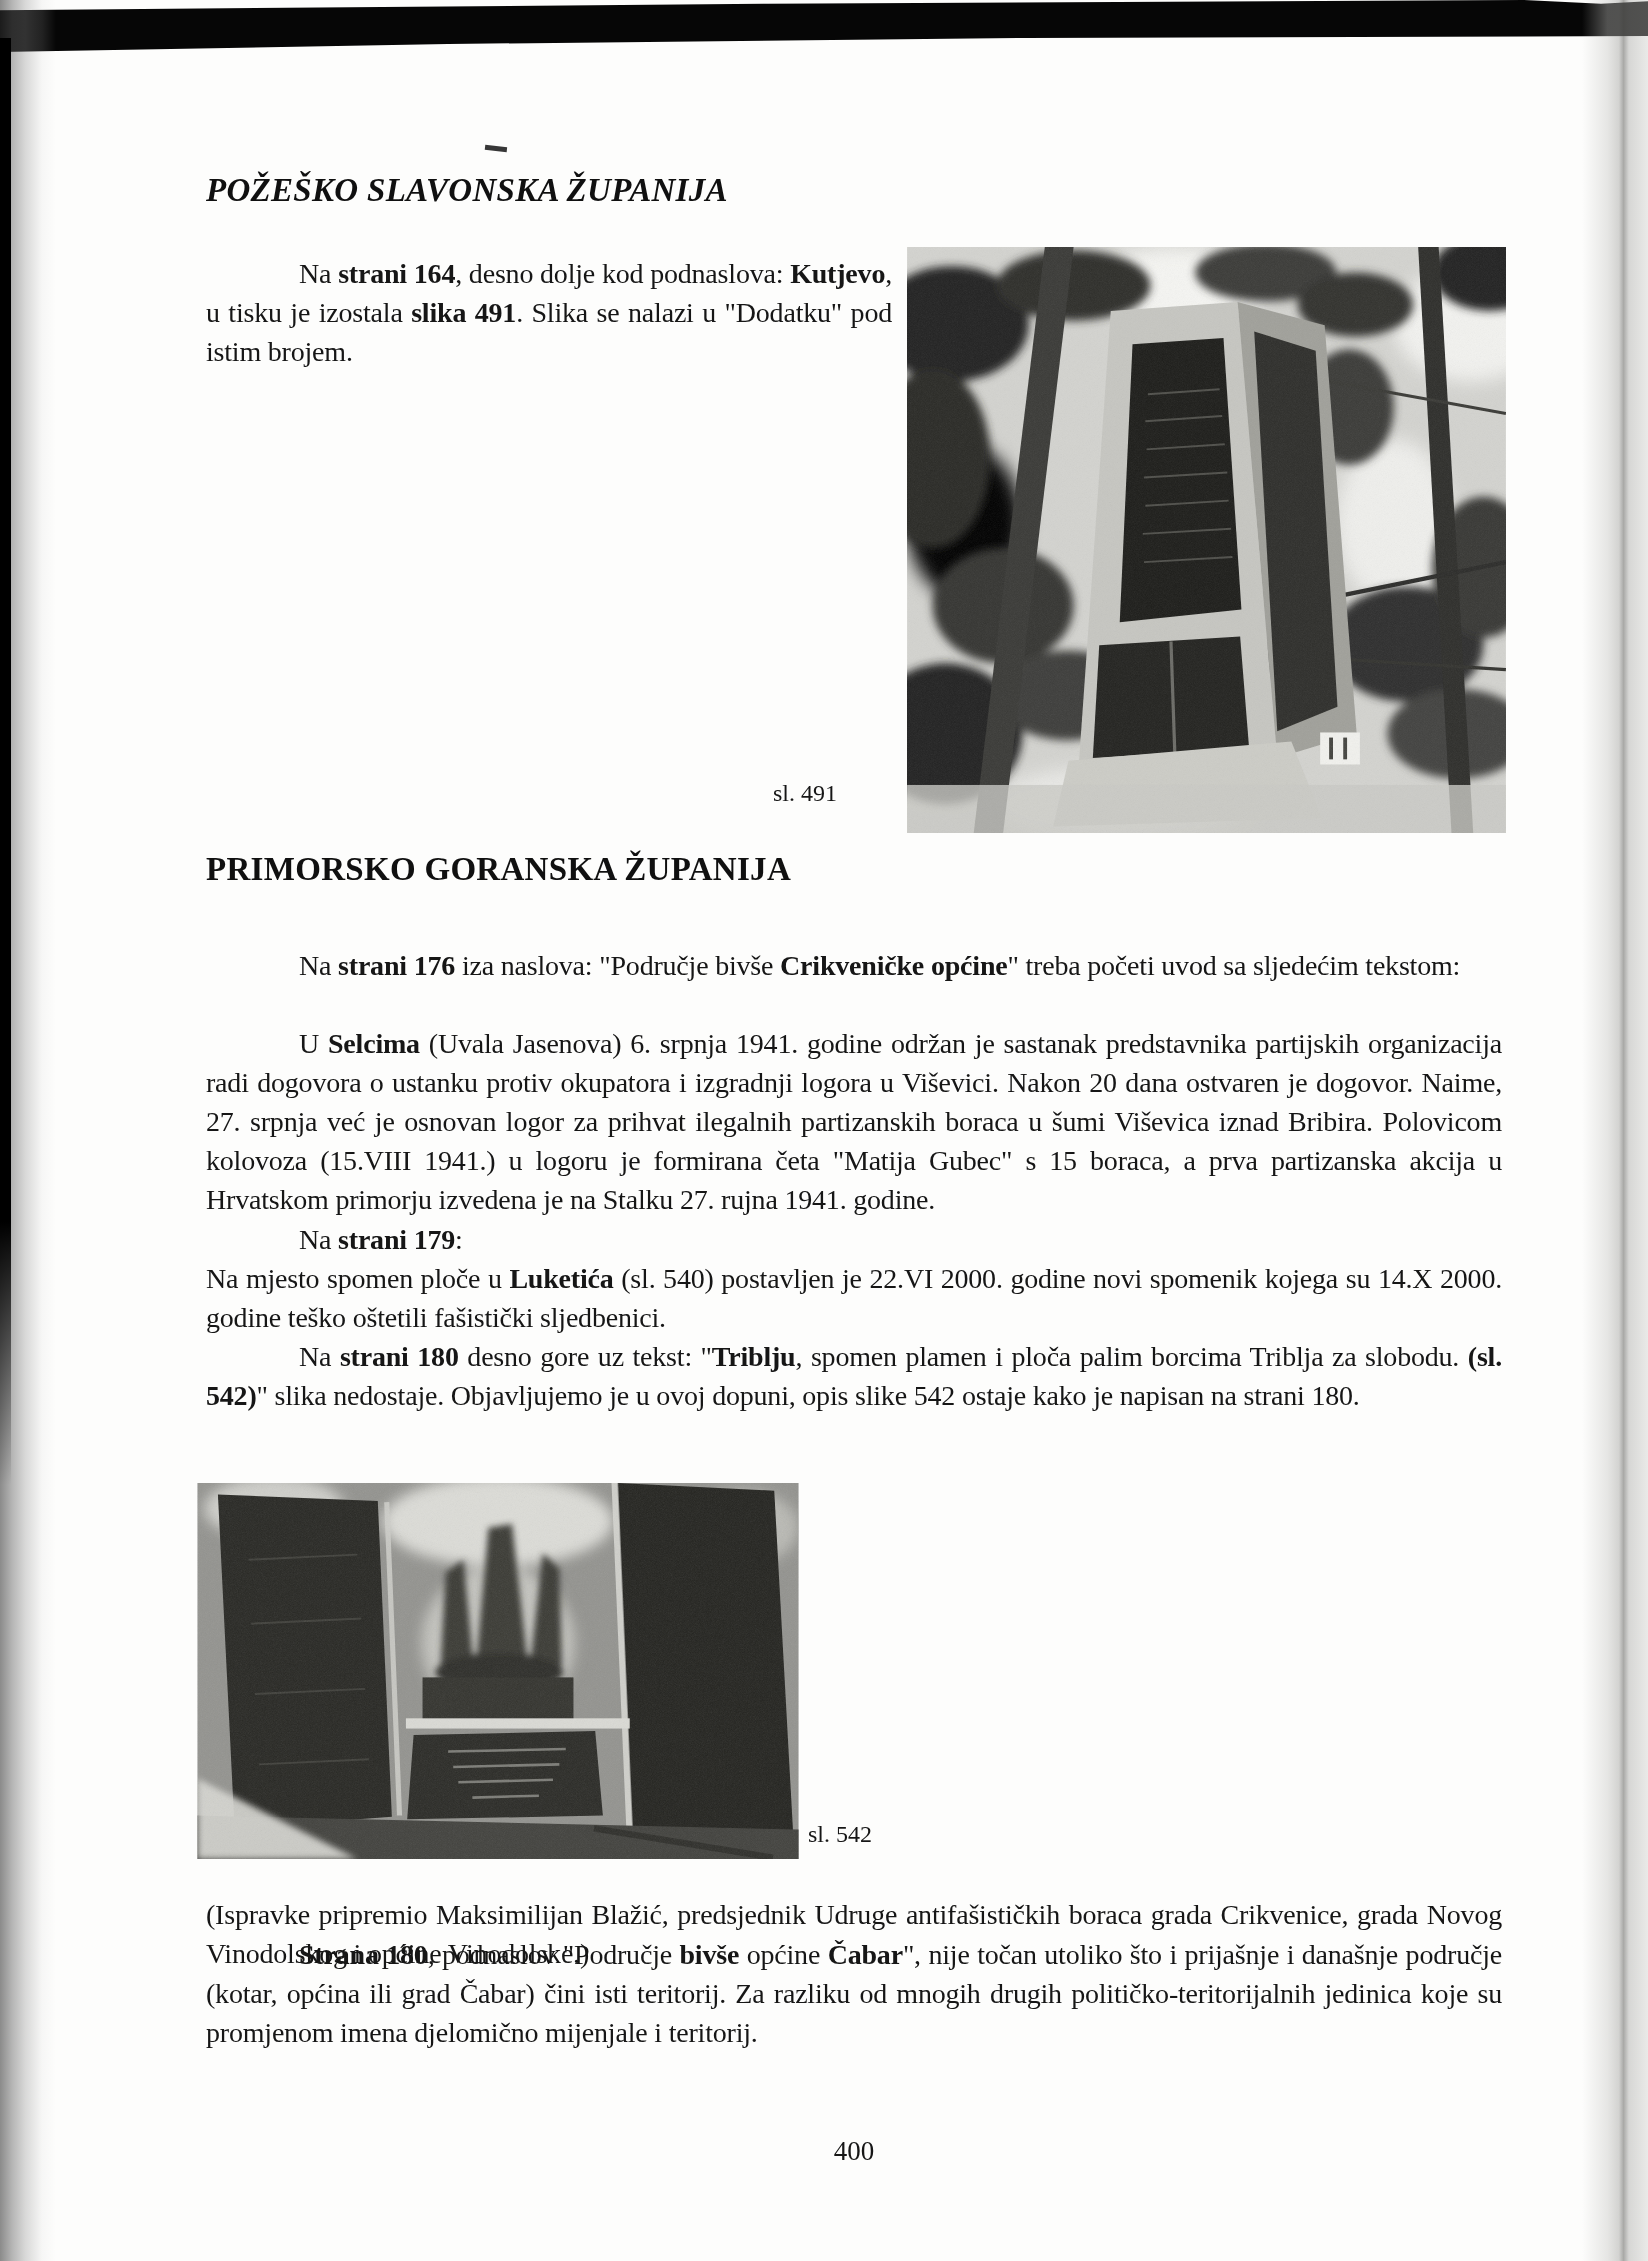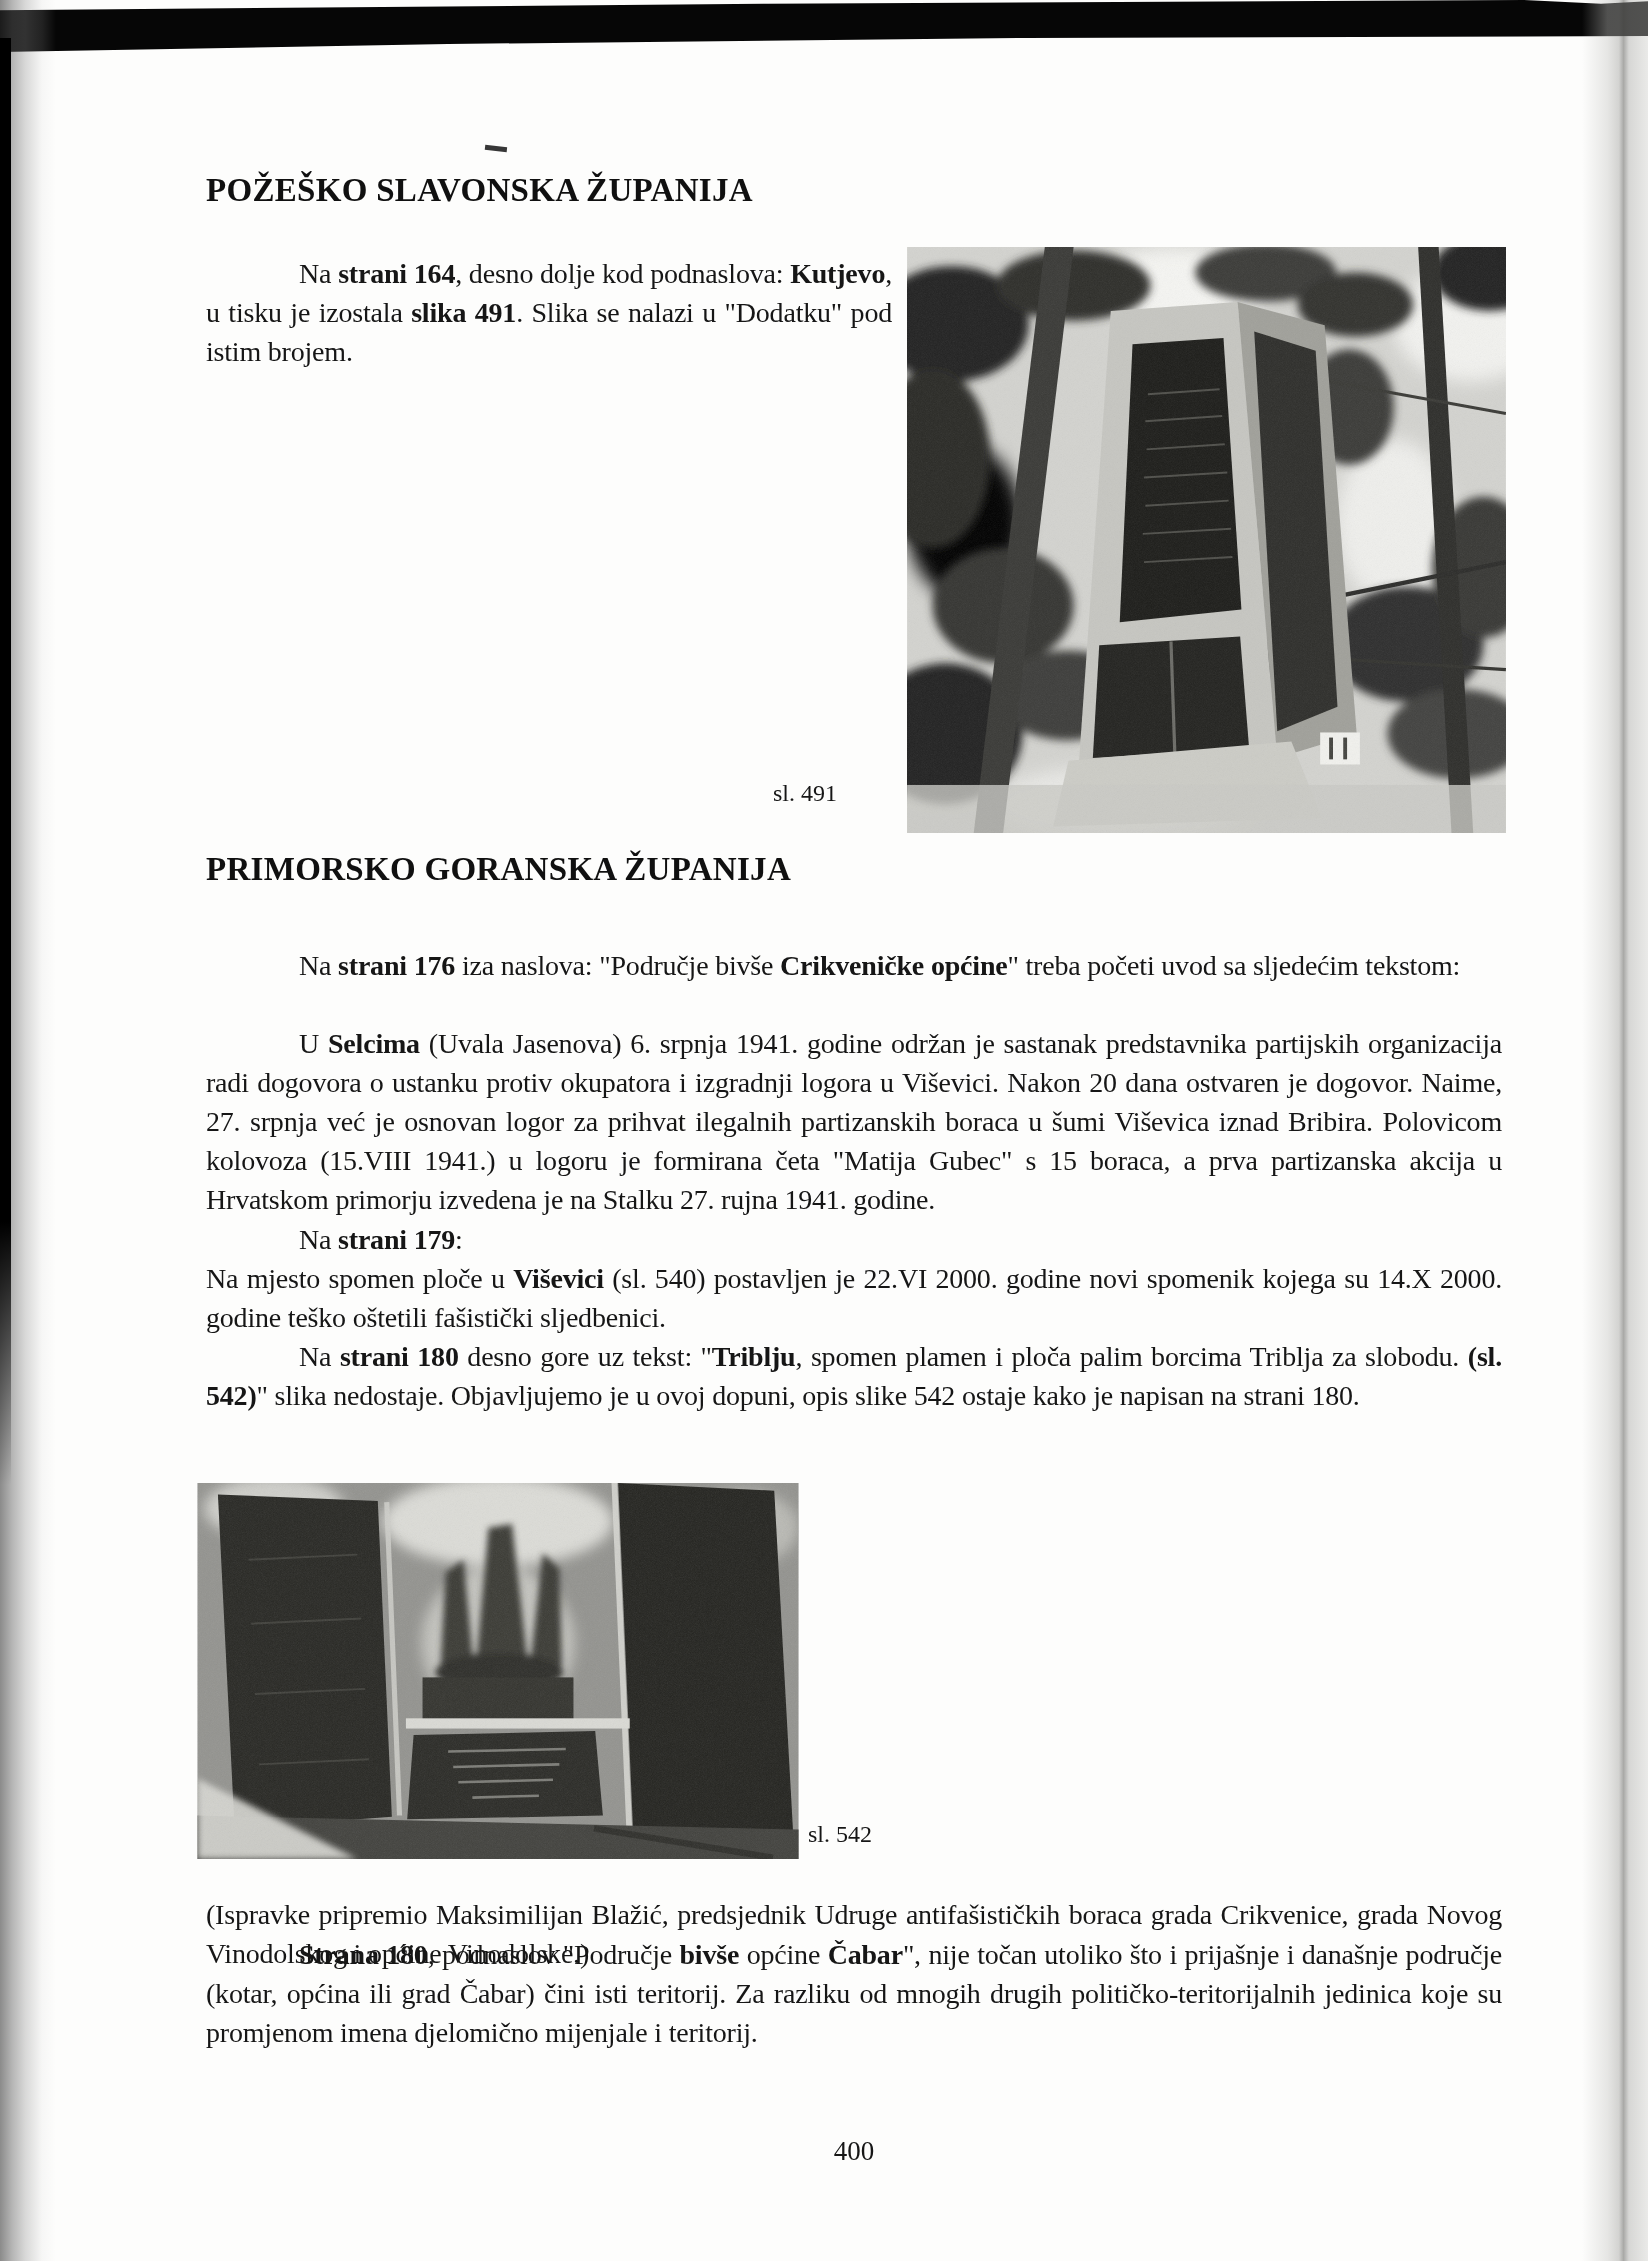--- a/index.html
+++ b/index.html
@@ -18,21 +18,21 @@
   
   .heading{position:absolute;font-weight:bold;font-size:33px;letter-spacing:0.3px;white-space:nowrap;color:#101010;}
   .body-text{font-size:28px;line-height:39px;text-align:justify;letter-spacing:-0.2px;}
   .body-text p{margin:0;}
   .indent{text-indent:93px;}
   .b{font-weight:bold;}
   .caption{position:absolute;font-size:24px;white-space:nowrap;}
   .pagenum{position:absolute;left:206px;top:2136px;width:1296px;text-align:center;font-size:27px;}
   .photo{position:absolute;display:block;}
   
-  #h1{left:206px;top:172px;}
+  #h1{left:206px;top:172px;font-style:italic;}
   #sec1-text{position:absolute;left:206px;top:254px;width:686px;}
   #photo1{left:907px;top:247px;}
   #cap1{left:773px;top:780px;}
   #h2{left:206px;top:851px;}
   .wide{position:absolute;left:206px;width:1296px;}
   #p2-1{top:946px;} #p2-2{top:1024px;} #p2-3{top:1220px;} #p2-4{top:1259px;} #p2-5{top:1337px;}
   #photo2{left:197px;top:1483px;}
   #cap2{left:808px;top:1821px;}
   #p2-6{top:1855px;margin-top:40px;} #p2-7{top:1935px;}
 </style>
@@ -133,21 +133,21 @@
   <div id="p2-1" class="wide body-text">
     <p class="indent"><span>Na </span><span class="b">strani 176</span><span> iza naslova: "Područje bivše </span><span class="b">Crikveničke općine</span><span>" treba početi uvod sa sljedećim tekstom:</span></p>
   </div>
   <div id="p2-2" class="wide body-text">
     <p class="indent"><span>U </span><span class="b">Selcima</span><span> (Uvala Jasenova) 6. srpnja 1941. godine održan je sastanak predstavnika partijskih organizacija radi dogovora o ustanku protiv okupatora i izgradnji logora u Viševici. Nakon 20 dana ostvaren je dogovor. Naime, 27. srpnja već je osnovan logor za prihvat ilegalnih partizanskih boraca u šumi Viševica iznad Bribira. Polovicom kolovoza (15.VIII 1941.) u logoru je formirana četa "Matija Gubec" s 15 boraca, a prva partizanska akcija u Hrvatskom primorju izvedena je na Stalku 27. rujna 1941. godine.</span></p>
   </div>
   <div id="p2-3" class="wide body-text">
     <p class="indent"><span>Na </span><span class="b">strani 179</span><span>:</span></p>
   </div>
   <div id="p2-4" class="wide body-text">
-    <p><span>Na mjesto spomen ploče u </span><span class="b">Viševici</span><span> (sl. 540) postavljen je 22.VI 2000. godine novi spomenik kojega su 14.X 2000. godine teško oštetili fašistički sljedbenici.</span></p>
+    <p><span>Na mjesto spomen ploče u </span><span class="b">Luketića</span><span> (sl. 540) postavljen je 22.VI 2000. godine novi spomenik kojega su 14.X 2000. godine teško oštetili fašistički sljedbenici.</span></p>
   </div>
   <div id="p2-5" class="wide body-text">
     <p class="indent"><span>Na </span><span class="b">strani 180</span><span> desno gore uz tekst: "</span><span class="b">Triblju</span><span>, spomen plamen i ploča palim borcima Triblja za slobodu. </span><span class="b">(sl. 542)</span><span>" slika nedostaje. Objavljujemo je u ovoj dopuni, opis slike 542 ostaje kako je napisan na strani 180.</span></p>
   </div>
 
   <svg id="photo2" class="photo" width="602" height="376" viewBox="0 0 940 588">
     <defs>
       <filter id="b5" x="-30%" y="-30%" width="160%" height="160%">
           <feGaussianBlur stdDeviation="5"></feGaussianBlur>
         </filter>

